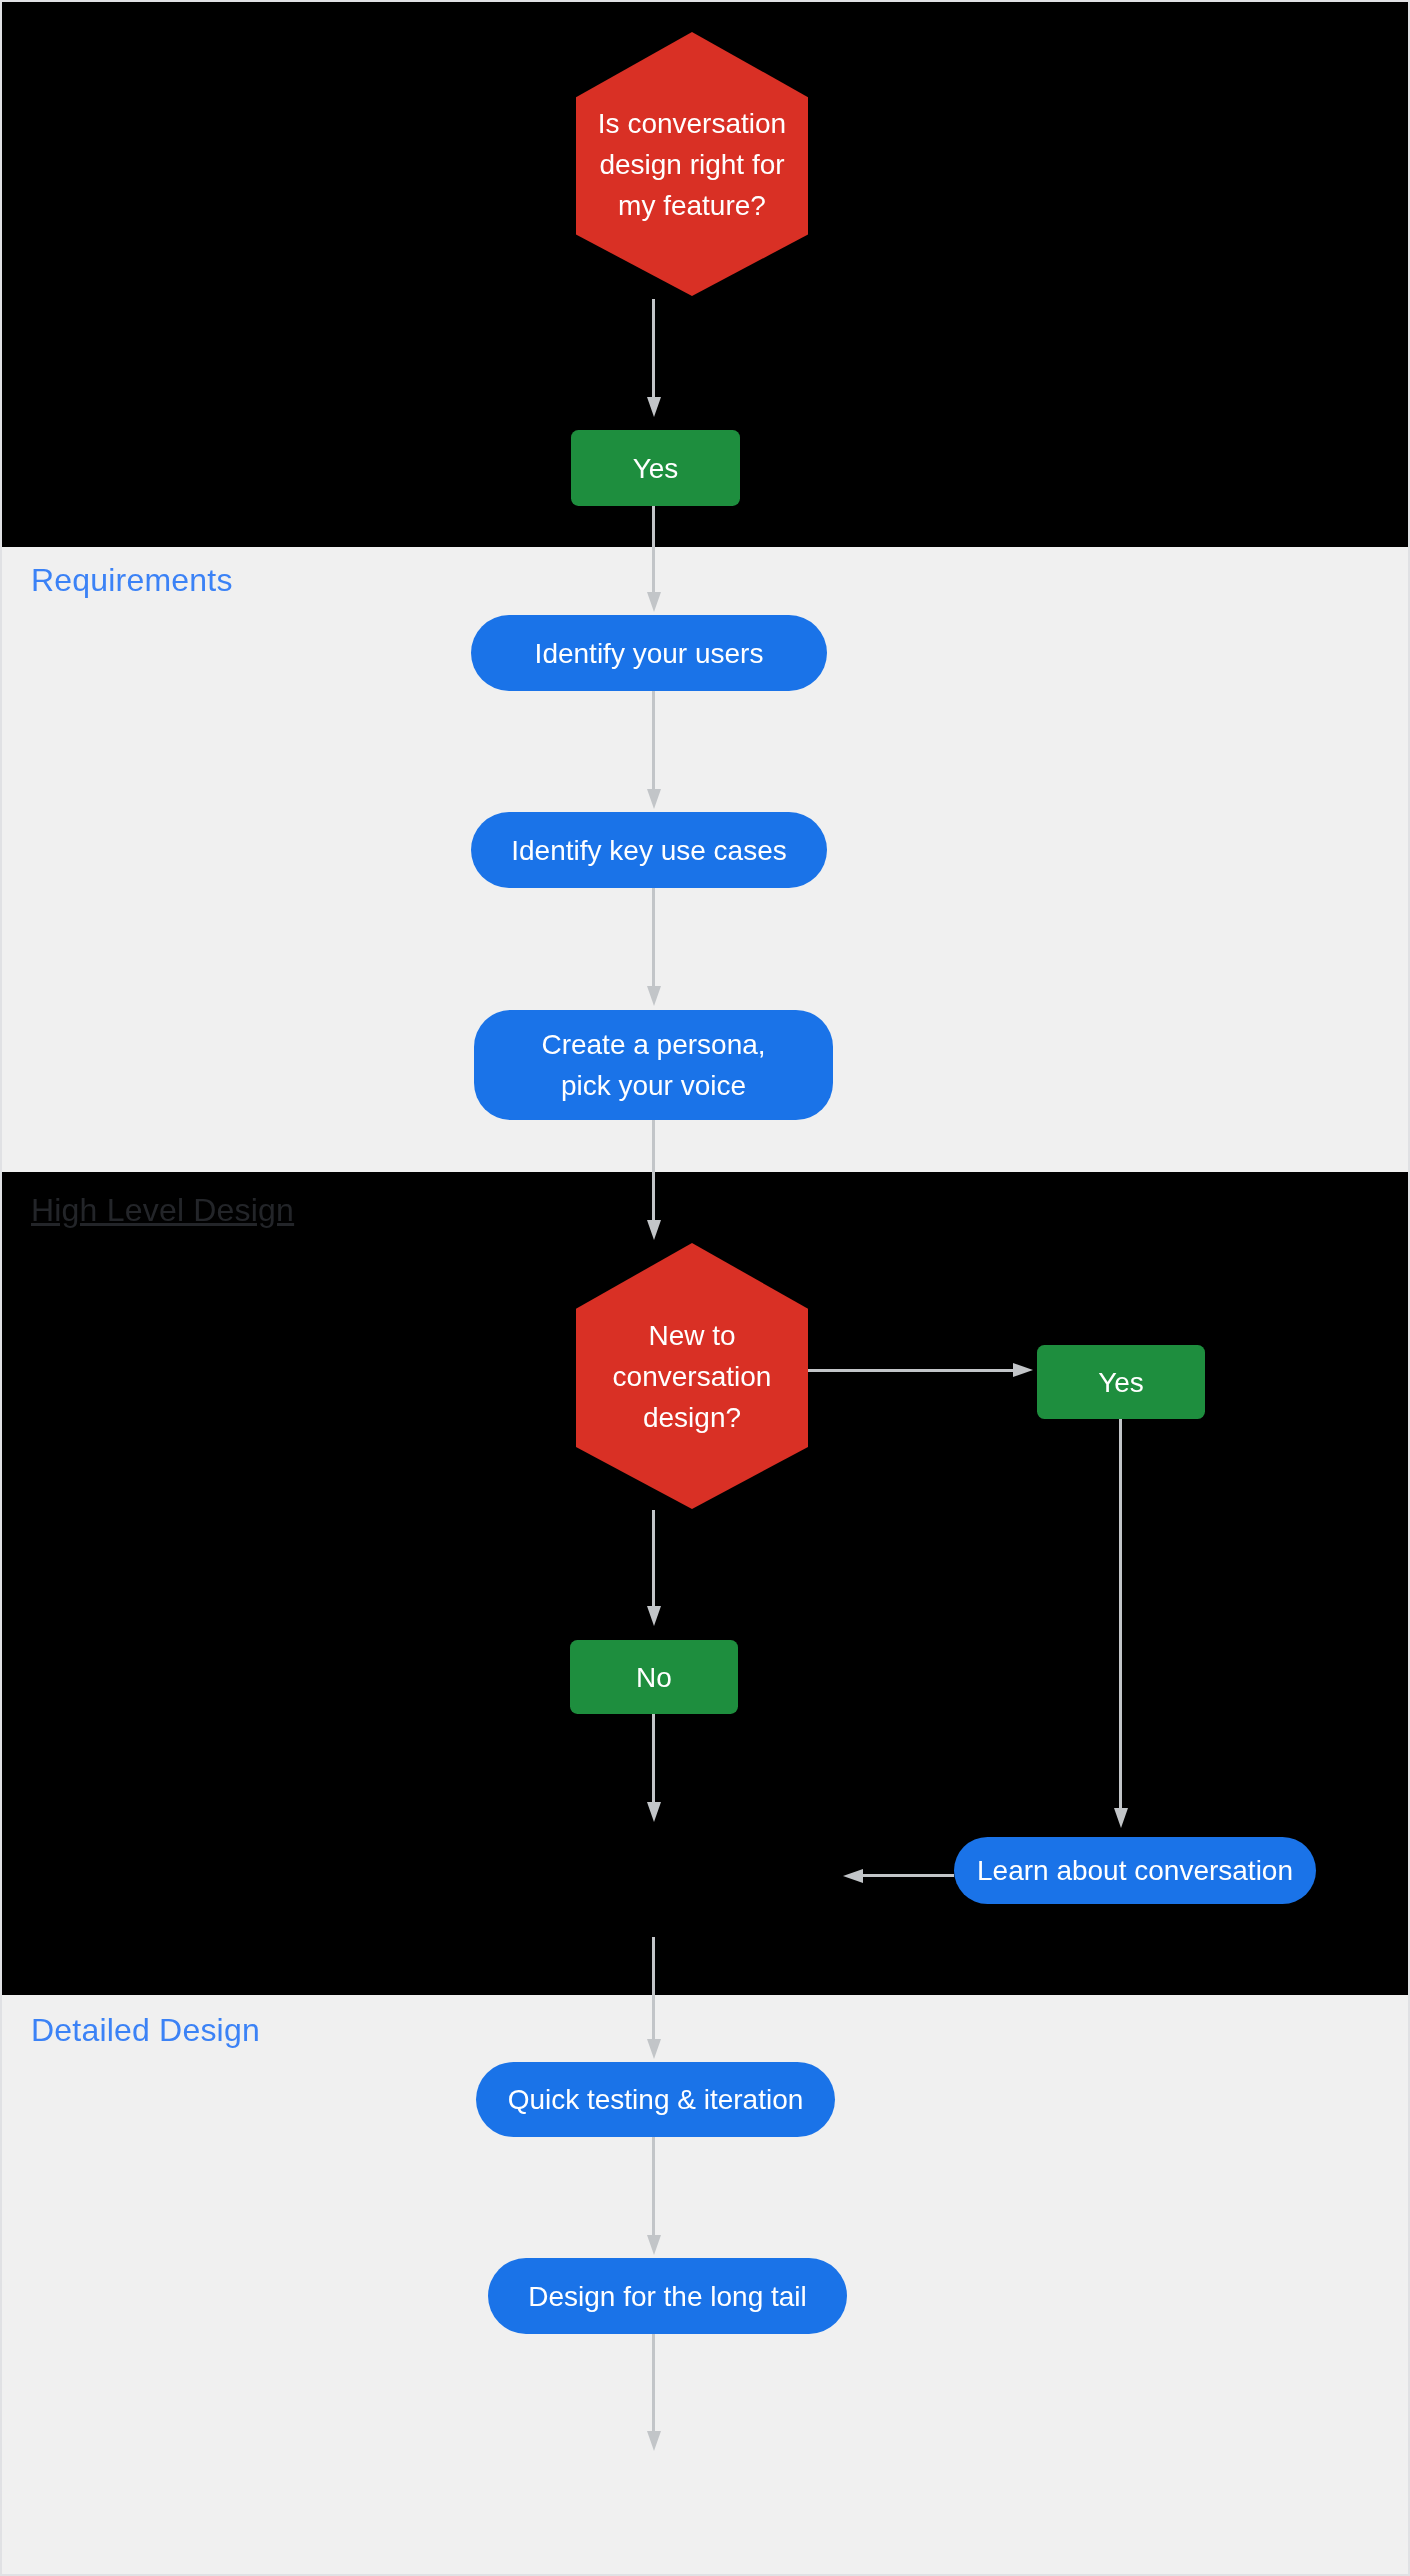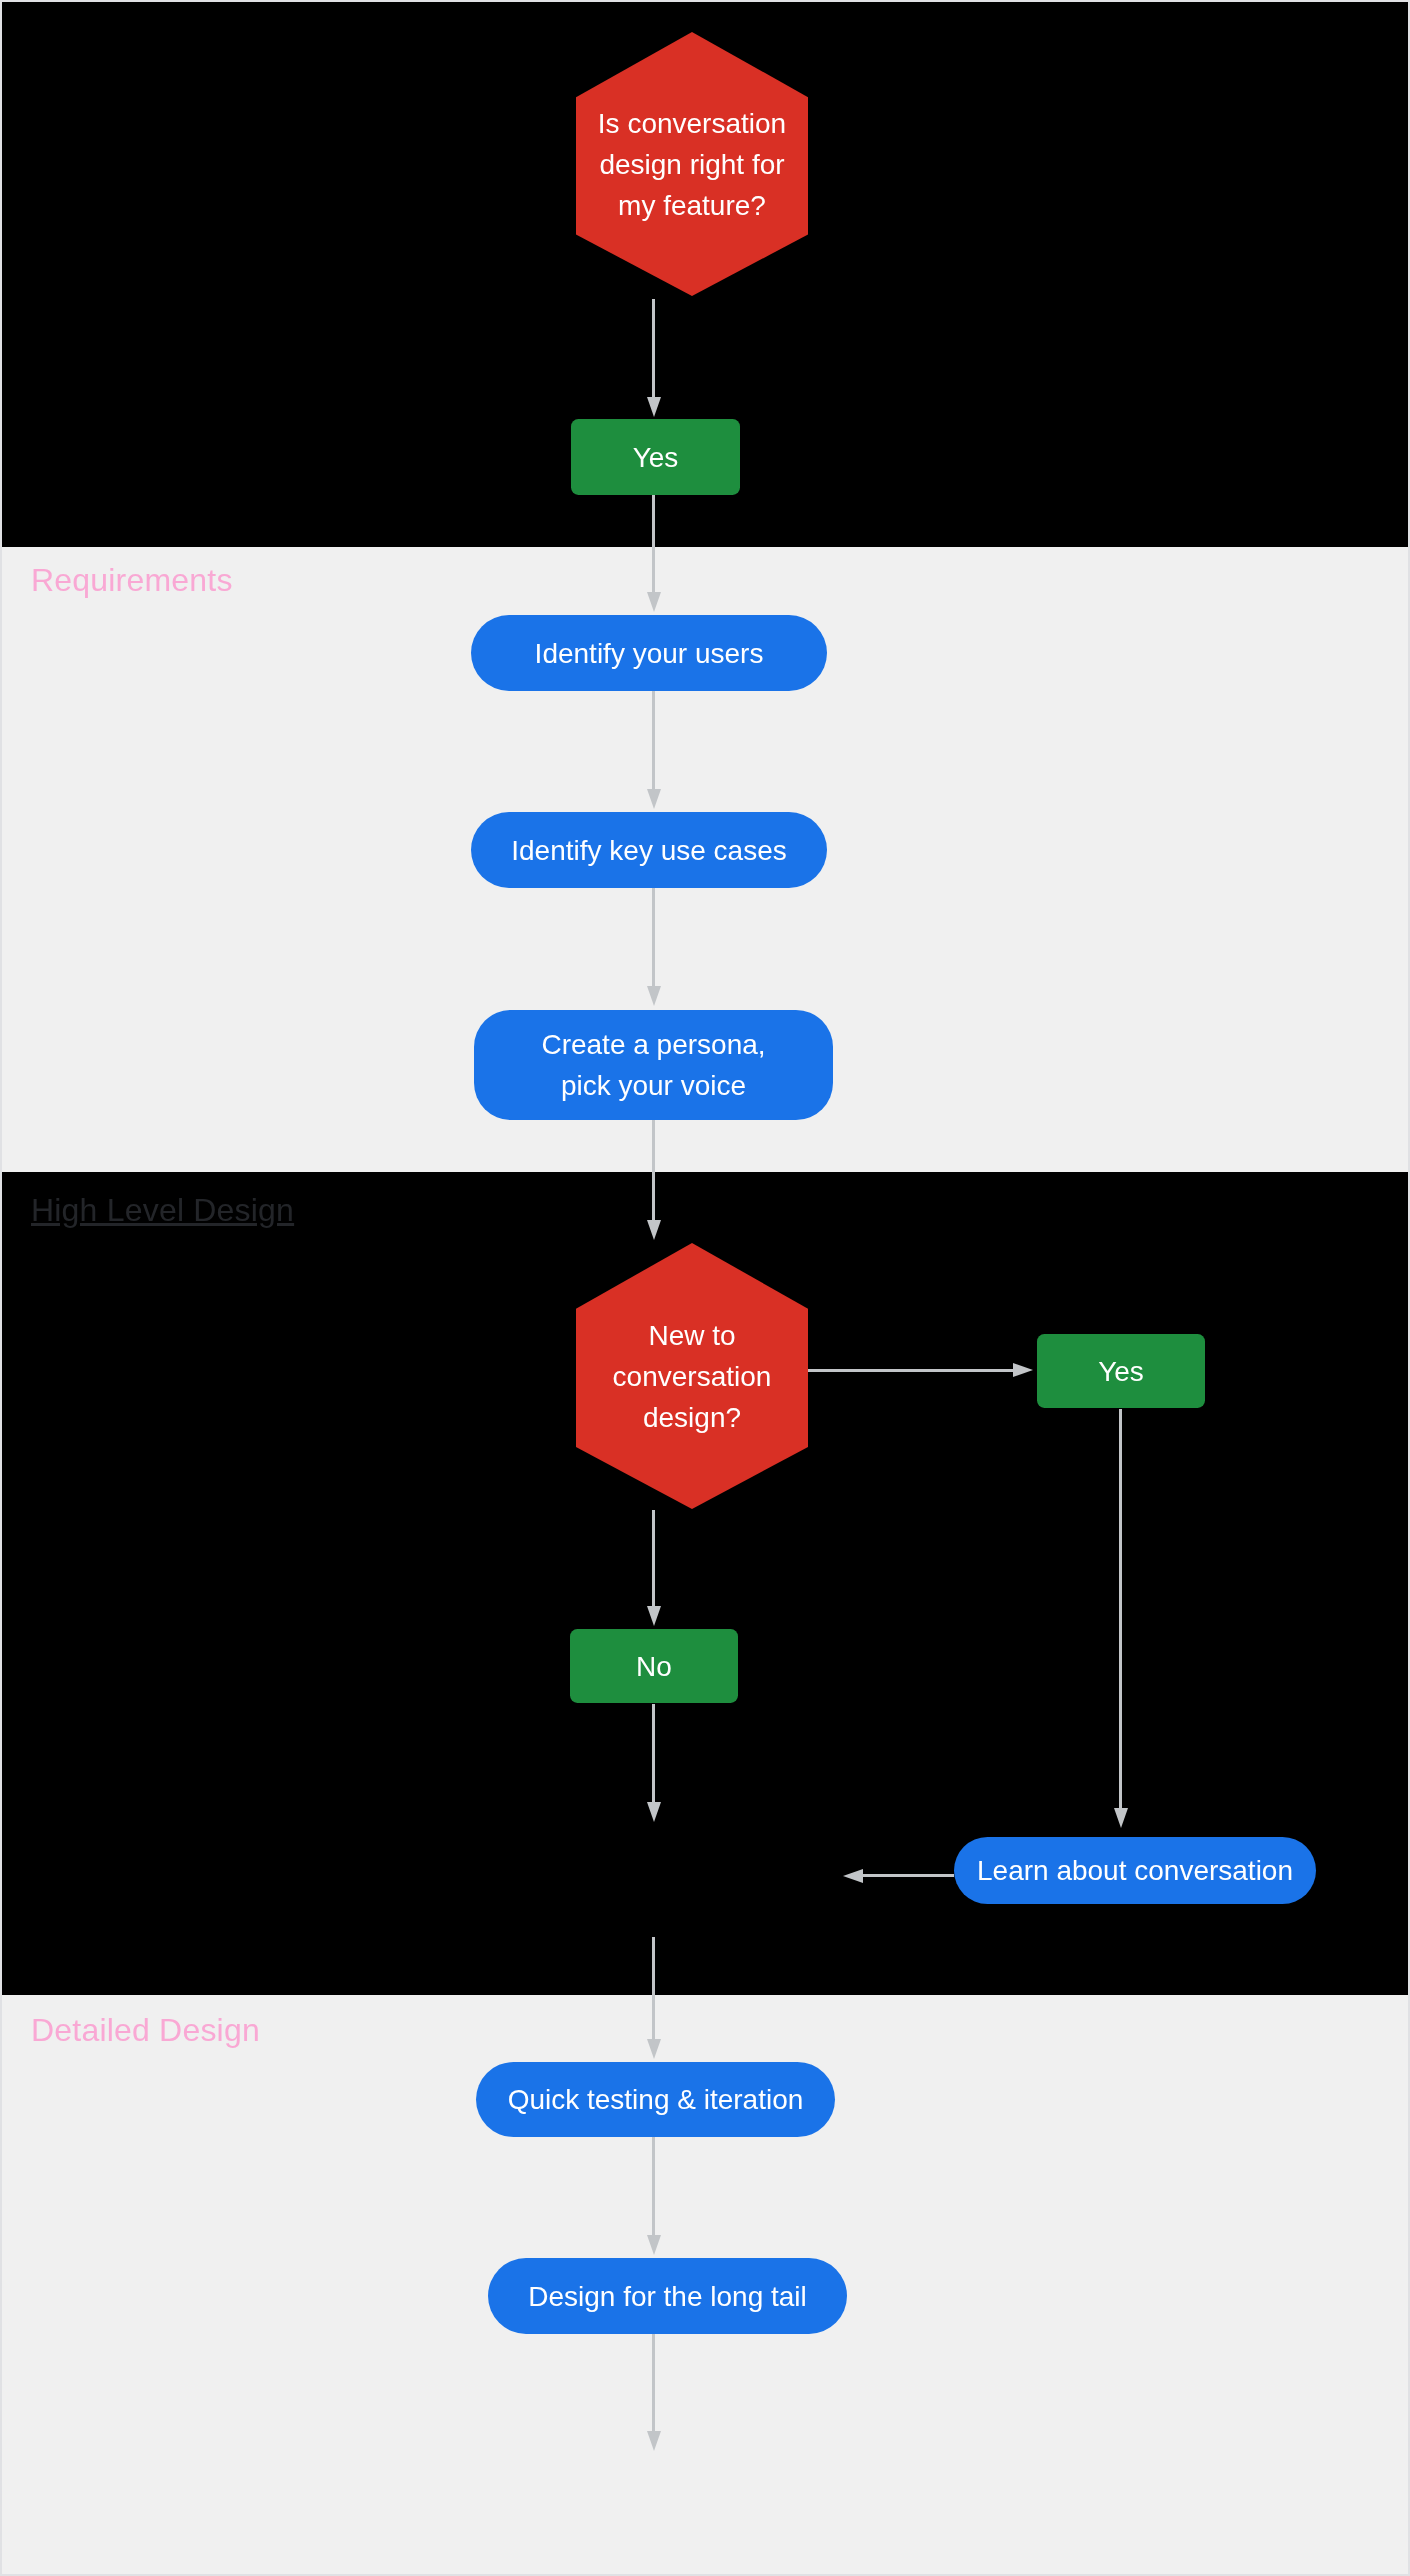--- a/index.html
+++ b/index.html
@@ -20,21 +20,21 @@
   .section { position: absolute; left: 0; width: 1410px; }
   .section.dark  { background: #000000; }
   .section.light { background: #f0f0f0; }
   .section-label {
     position: absolute;
     left: 31px;
     font-size: 32px;
     line-height: 41px;
     letter-spacing: 0.2px;
   }
-  .section-label.on-light { color: #f9a8d4; }
+  .section-label.on-light { color: #3b82f6; }
   .section-label.on-dark  { color: #232529; text-decoration: underline; }
 
   .node {
     position: absolute;
     display: flex;
     align-items: center;
     justify-content: center;
     text-align: center;
     color: #ffffff;
     font-size: 28px;
@@ -48,20 +48,21 @@
     margin-left: 38px;
   }
   .step {
     background: #1a73e8;
     border-radius: 38px;
   }
   .step.tall { border-radius: 37px; }
   .answer {
     background: #1e8e3e;
     border-radius: 7.4px;
+    margin-top: 11px;
   }
 
   .vline { position: absolute; width: 2.8px;  background: #c2c5c8; z-index: 5; }
   .hline { position: absolute; height: 2.8px; background: #c2c5c8; z-index: 5; }
   .head { position: absolute; width: 0; height: 0; z-index: 5; }
   .head.down {
     border-left: 7.4px solid transparent;
     border-right: 7.4px solid transparent;
     border-top: 20.4px solid #c2c5c8;
   }

